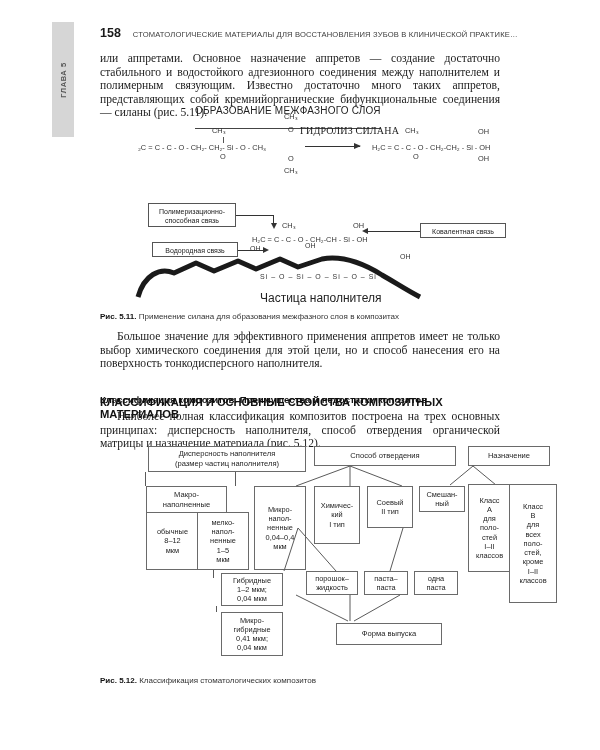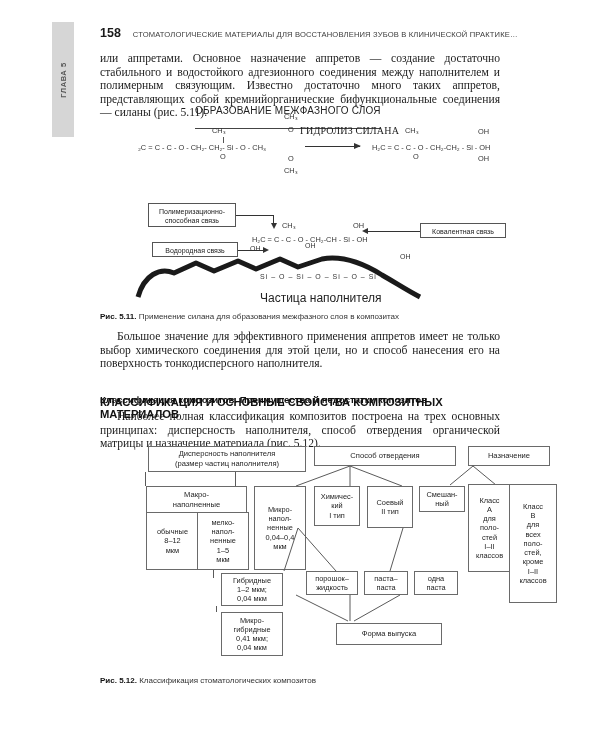--- a/index.html
+++ b/index.html
@@ -237,21 +237,21 @@
   <div class="body-col indent" id="para-3">Наиболее полная классификация композитов построена на трех основных принципах: дисперсность наполнителя, способ отвердения органической матрицы и назначение материала (рис. 5.12).</div>
 
   <div id="fig512">
 
     <div class="nodebox" style="left:12px;top:0px;width:158px;height:26px;white-space:pre-line;">Дисперсность наполнителя
 (размер частиц наполнителя)</div>
 
     <div class="conn" style="left:45px;top:26px;width:1px;height:14px;"></div>
     <div class="conn" style="left:135px;top:26px;width:1px;height:14px;"></div>
 
-    <div class="nodebox" style="left:10px;top:40px;width:101px;height:26px;white-space:pre-line;border-bottom:none;">Макро-
+    <div class="nodebox" style="left:10px;top:40px;width:81px;height:26px;white-space:pre-line;border-bottom:none;">Макро-
 наполненные</div>
     <div class="nodebox tight" style="left:10px;top:66px;width:52px;height:58px;white-space:pre-line;border-right:none;">обычные
 8–12
 мкм</div>
     <div class="nodebox tight" style="left:61px;top:66px;width:52px;height:58px;white-space:pre-line;">мелко-
 напол-
 ненные
 1–5
 мкм</div>
 
@@ -272,21 +272,21 @@
 0,04 мкм</div>
 
     <div class="nodebox" style="left:178px;top:0px;width:142px;height:20px;">Способ отвердения</div>
 
     <svg style="position:absolute;left:178px;top:20px;width:150px;height:22px;overflow:visible" viewBox="0 0 150 22">
       <line x1="72" y1="0" x2="18" y2="20" stroke="#5a5a5a" stroke-width="1"></line>
       <line x1="72" y1="0" x2="72" y2="20" stroke="#5a5a5a" stroke-width="1"></line>
       <line x1="72" y1="0" x2="124" y2="20" stroke="#5a5a5a" stroke-width="1"></line>
     </svg>
 
-    <div class="nodebox tight" style="left:178px;top:40px;width:46px;height:40px;white-space:pre-line;">Химичес-
+    <div class="nodebox tight" style="left:178px;top:40px;width:46px;height:58px;white-space:pre-line;">Химичес-
 кий
 I тип</div>
     <div class="nodebox tight" style="left:231px;top:40px;width:46px;height:42px;white-space:pre-line;">Соевый
 II тип</div>
     <div class="nodebox tight" style="left:283px;top:40px;width:46px;height:26px;white-space:pre-line;">Смешан-
 ный</div>
 
     <svg style="position:absolute;left:178px;top:82px;width:160px;height:45px;overflow:visible" viewBox="0 0 160 45">
       <line x1="20" y1="0" x2="6" y2="43" stroke="#5a5a5a" stroke-width="1"></line>
       <line x1="20" y1="0" x2="58" y2="43" stroke="#5a5a5a" stroke-width="1"></line>

